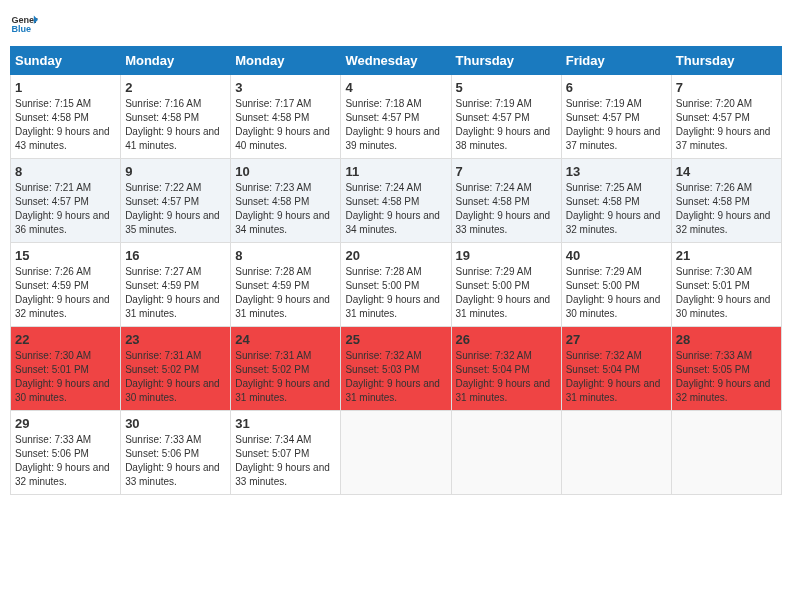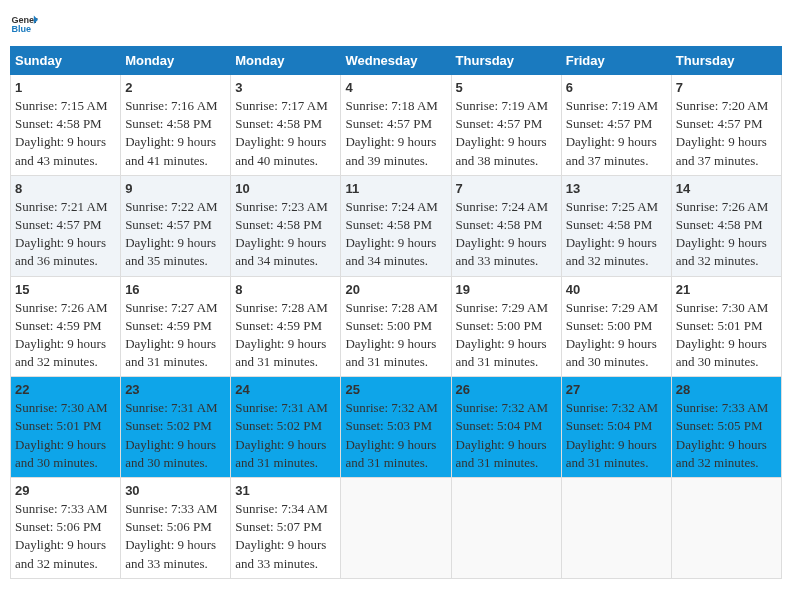--- a/index.html
+++ b/index.html
@@ -68,24 +68,23 @@
       color: #333;
       height: 80px;
     }
     .day-num {
       font-size: 13px;
       font-weight: bold;
       display: block;
       margin-bottom: 2px;
     }
     .day-detail {
-      font-size: 13px;
+      font-size: 10px;
       line-height: 1.4;
       color: #333;
-      font-family: Liberation Serif, serif;
     }
     .empty-cell {
       background: #f9f9f9;
     }
   </style>
 </head>
 <body>
 
 <div class="header">
   <div class="logo">
@@ -134,21 +133,21 @@
       </tr>
       <tr>
         <td><span class="day-num">15</span><span class="day-detail">Sunrise: 7:26 AM<br>Sunset: 4:59 PM<br>Daylight: 9 hours and 32 minutes.</span></td>
         <td><span class="day-num">16</span><span class="day-detail">Sunrise: 7:27 AM<br>Sunset: 4:59 PM<br>Daylight: 9 hours and 31 minutes.</span></td>
         <td><span class="day-num">8</span><span class="day-detail">Sunrise: 7:28 AM<br>Sunset: 4:59 PM<br>Daylight: 9 hours and 31 minutes.</span></td>
         <td><span class="day-num">20</span><span class="day-detail">Sunrise: 7:28 AM<br>Sunset: 5:00 PM<br>Daylight: 9 hours and 31 minutes.</span></td>
         <td><span class="day-num">19</span><span class="day-detail">Sunrise: 7:29 AM<br>Sunset: 5:00 PM<br>Daylight: 9 hours and 31 minutes.</span></td>
         <td><span class="day-num">40</span><span class="day-detail">Sunrise: 7:29 AM<br>Sunset: 5:00 PM<br>Daylight: 9 hours and 30 minutes.</span></td>
         <td><span class="day-num">21</span><span class="day-detail">Sunrise: 7:30 AM<br>Sunset: 5:01 PM<br>Daylight: 9 hours and 30 minutes.</span></td>
       </tr>
-      <tr style="background: #0ea5e9;">
+      <tr style="background: #ef4444;">
         <td><span class="day-num">22</span><span class="day-detail">Sunrise: 7:30 AM<br>Sunset: 5:01 PM<br>Daylight: 9 hours and 30 minutes.</span></td>
         <td><span class="day-num">23</span><span class="day-detail">Sunrise: 7:31 AM<br>Sunset: 5:02 PM<br>Daylight: 9 hours and 30 minutes.</span></td>
         <td><span class="day-num">24</span><span class="day-detail">Sunrise: 7:31 AM<br>Sunset: 5:02 PM<br>Daylight: 9 hours and 31 minutes.</span></td>
         <td><span class="day-num">25</span><span class="day-detail">Sunrise: 7:32 AM<br>Sunset: 5:03 PM<br>Daylight: 9 hours and 31 minutes.</span></td>
         <td><span class="day-num">26</span><span class="day-detail">Sunrise: 7:32 AM<br>Sunset: 5:04 PM<br>Daylight: 9 hours and 31 minutes.</span></td>
         <td><span class="day-num">27</span><span class="day-detail">Sunrise: 7:32 AM<br>Sunset: 5:04 PM<br>Daylight: 9 hours and 31 minutes.</span></td>
         <td><span class="day-num">28</span><span class="day-detail">Sunrise: 7:33 AM<br>Sunset: 5:05 PM<br>Daylight: 9 hours and 32 minutes.</span></td>
       </tr>
       <tr>
         <td><span class="day-num">29</span><span class="day-detail">Sunrise: 7:33 AM<br>Sunset: 5:06 PM<br>Daylight: 9 hours and 32 minutes.</span></td>

